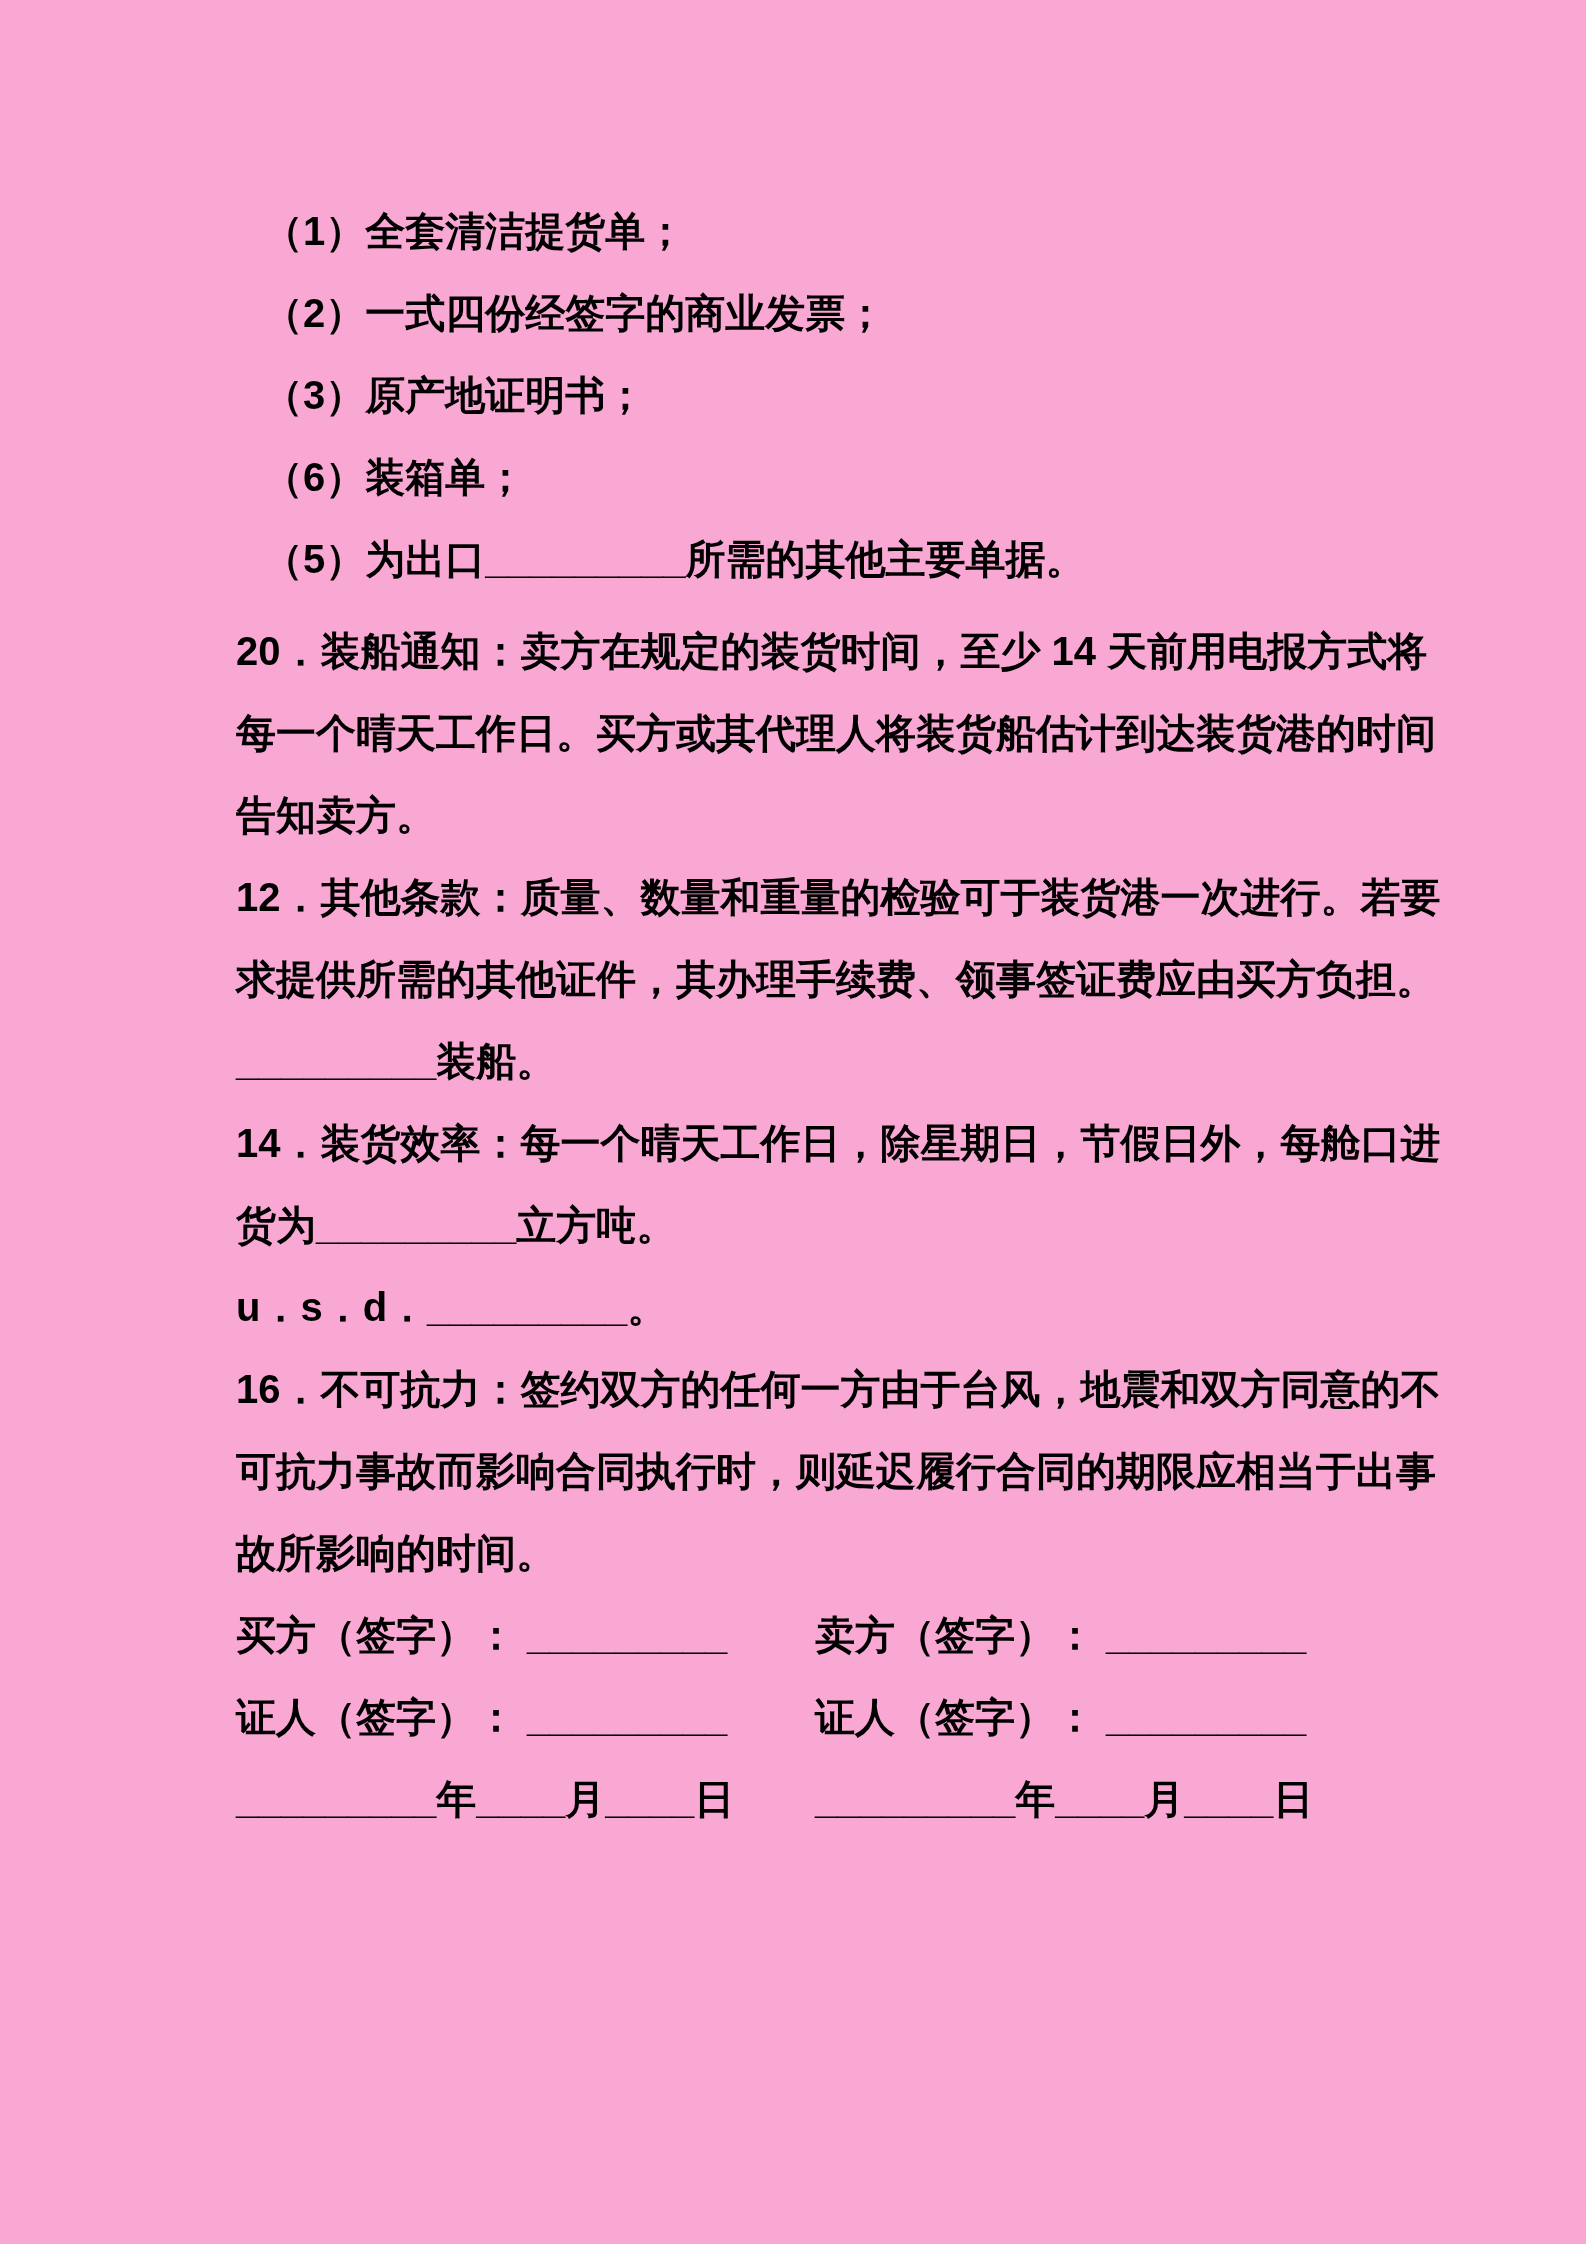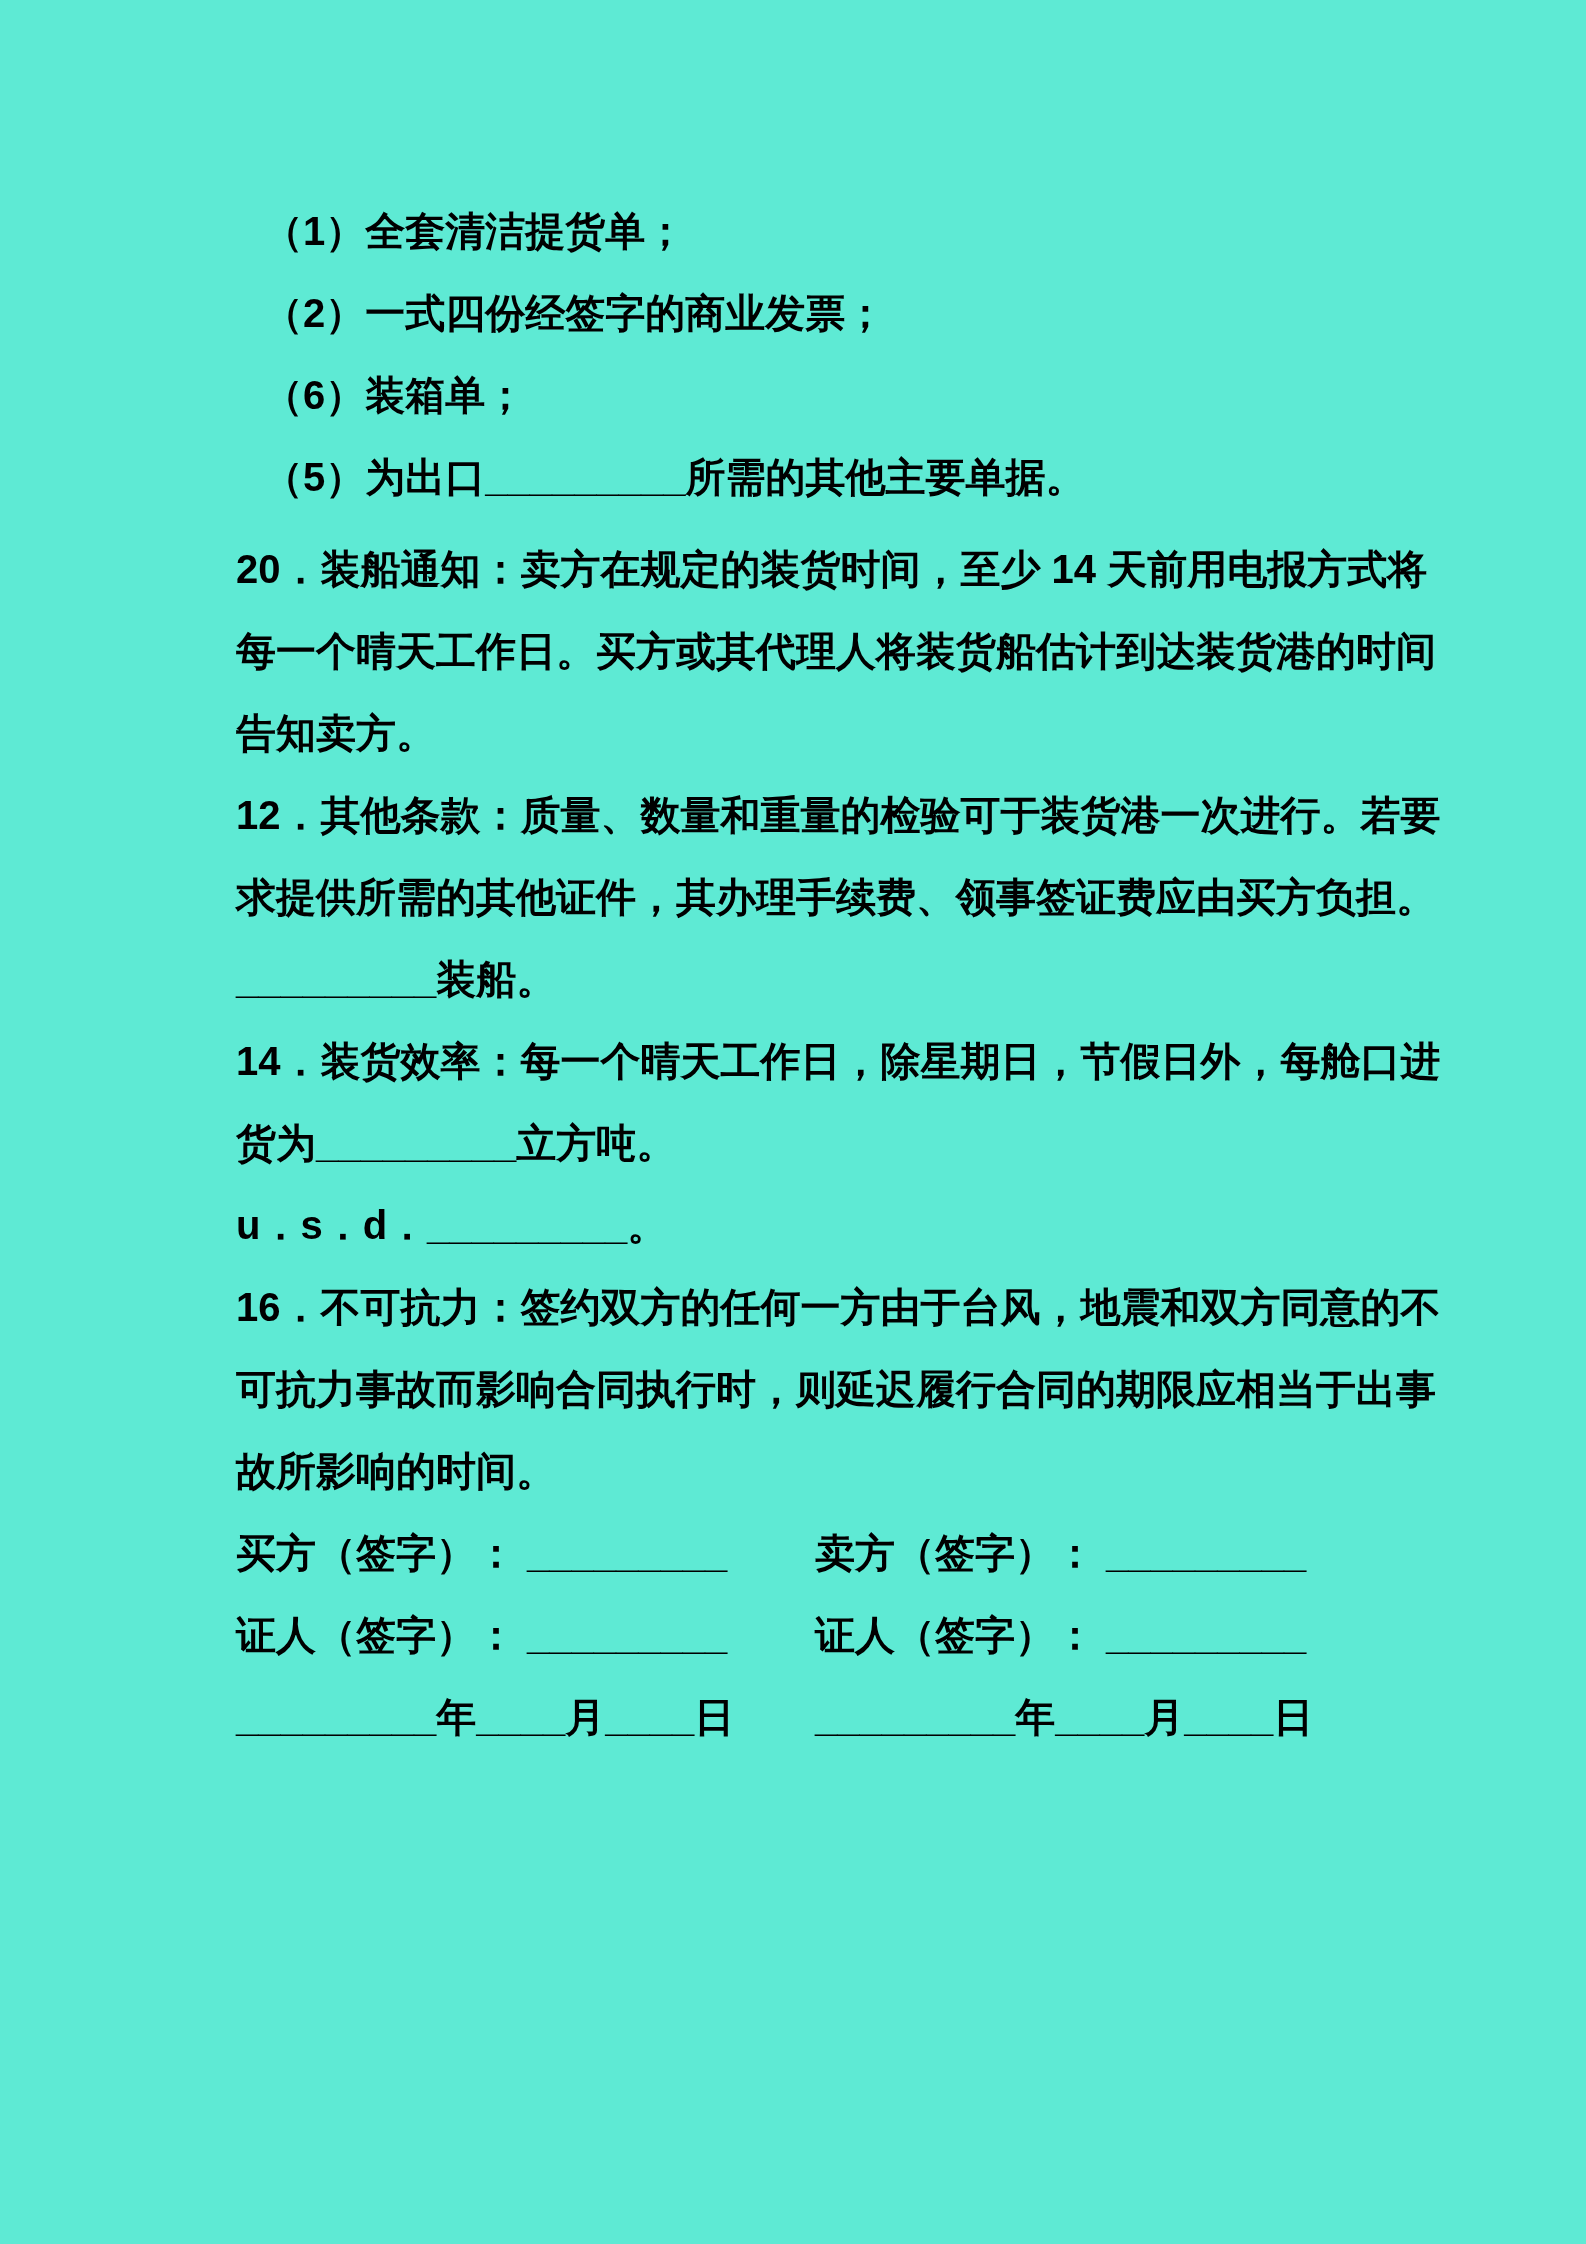--- a/index.html
+++ b/index.html
@@ -4,21 +4,21 @@
 <style>
   html, body {
     margin: 0;
     padding: 0;
     background: #ffffff;
   }
   .page {
     position: relative;
     width: 1586px;
     height: 2244px;
-    background: #5eead4;
+    background: #f9a8d4;
     box-sizing: border-box;
     padding: 190px 120px 0 236px;
     font-family: "Liberation Sans", sans-serif;
     font-weight: 700;
     font-size: 40px;
     color: #000000;
     overflow: hidden;
   }
   .line {
     height: 82px;
@@ -39,20 +39,21 @@
     white-space: pre;
   }
 </style>
 </head>
 <body>
 
 <div class="page">
 
   <div class="line sub-item">（1）全套清洁提货单；</div>
   <div class="line sub-item">（2）一式四份经签字的商业发票；</div>
+  <div class="line sub-item">（3）原产地证明书；</div>
   <div class="line sub-item">（6）装箱单；</div>
   <div class="line sub-item">（5）为出口_________所需的其他主要单据。</div>
 
   <div class="clause-first">
     <div class="line">20．装船通知：卖方在规定的装货时间，至少 14 天前用电报方式将</div>
     <div class="line">每一个晴天工作日。买方或其代理人将装货船估计到达装货港的时间</div>
     <div class="line">告知卖方。</div>
   </div>
 
   <div>

